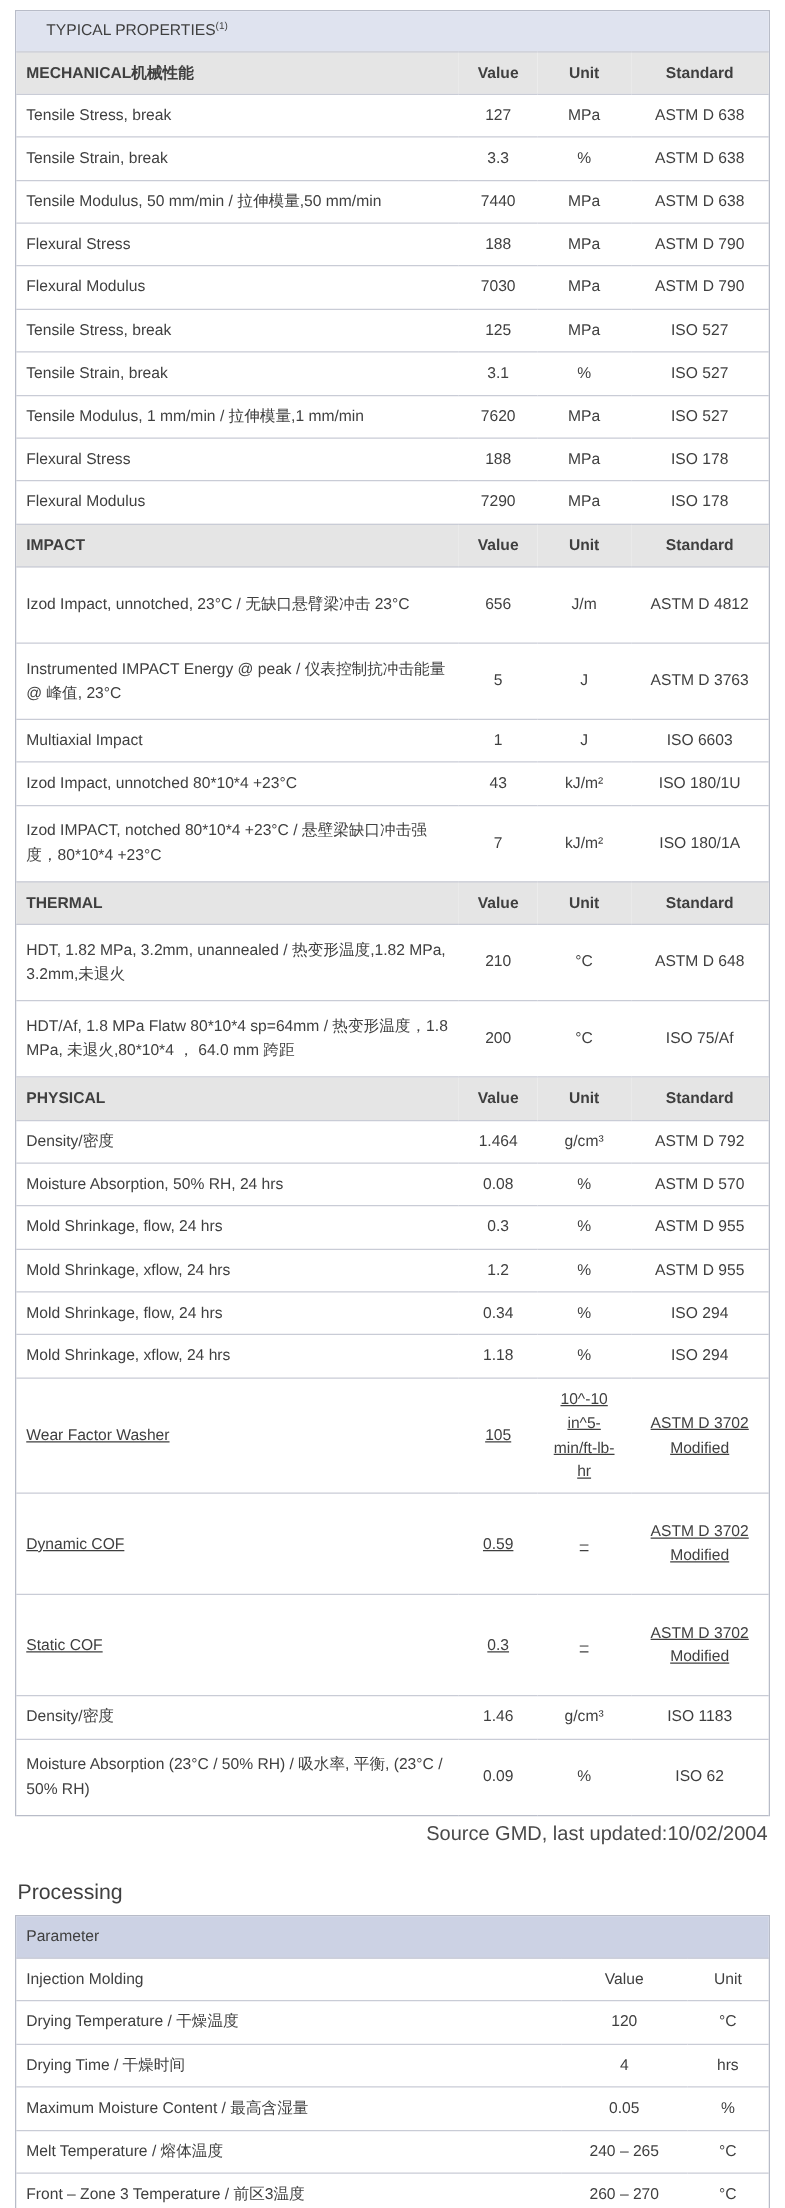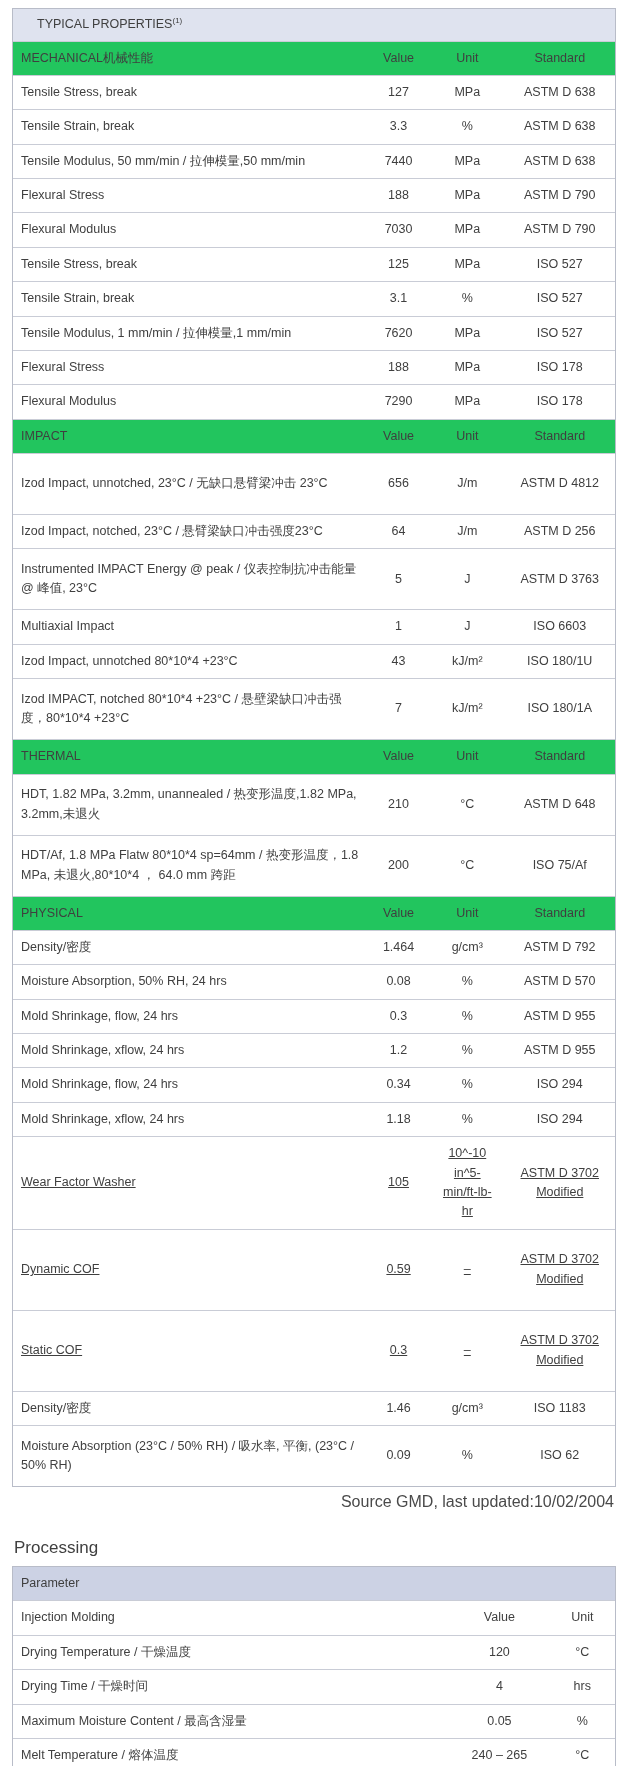--- a/index.html
+++ b/index.html
@@ -41,23 +41,24 @@
     background: #dfe3ef;
     border-bottom: 1px solid #c9ccd6;
     padding: 6px 24px;
     color: #3f3f3f;
   }
   .title-row sup {
     font-size: 8px;
     vertical-align: super;
   }
   .hdr td {
-    background: #22c55e;
+    background: #e5e5e5;
     color: #3f3f3f;
     border-bottom: 1px solid #c9ccd6;
+    font-weight: bold;
   }
   .c-prop { width: 314px; }
   .c-val  { width: 56px; text-align: center; }
   .c-unit { width: 66px; text-align: center; }
   .c-std  { width: 98px; text-align: center; }
   td.center { text-align: center; }
   .tall td { height: 46px; }
   .xtall td { height: 66px; text-decoration: underline; }
   .source {
     text-align: right;
@@ -168,26 +169,20 @@
             <td class="center">Value</td>
             <td class="center">Unit</td>
             <td class="center">Standard</td>
           </tr>
           <tr class="tall">
             <td>Izod Impact, unnotched, 23°C / 无缺口悬臂梁冲击 23°C</td>
             <td class="center">656</td>
             <td class="center">J/m</td>
             <td class="center">ASTM D 4812</td>
           </tr>
-          <tr class="">
-            <td>Izod Impact, notched, 23°C / 悬臂梁缺口冲击强度23°C</td>
-            <td class="center">64</td>
-            <td class="center">J/m</td>
-            <td class="center">ASTM D 256</td>
-          </tr>
           <tr class="tall">
             <td>Instrumented IMPACT Energy @ peak / 仪表控制抗冲击能量 @ 峰值, 23°C</td>
             <td class="center">5</td>
             <td class="center">J</td>
             <td class="center">ASTM D 3763</td>
           </tr>
           <tr class="">
             <td>Multiaxial Impact</td>
             <td class="center">1</td>
             <td class="center">J</td>

